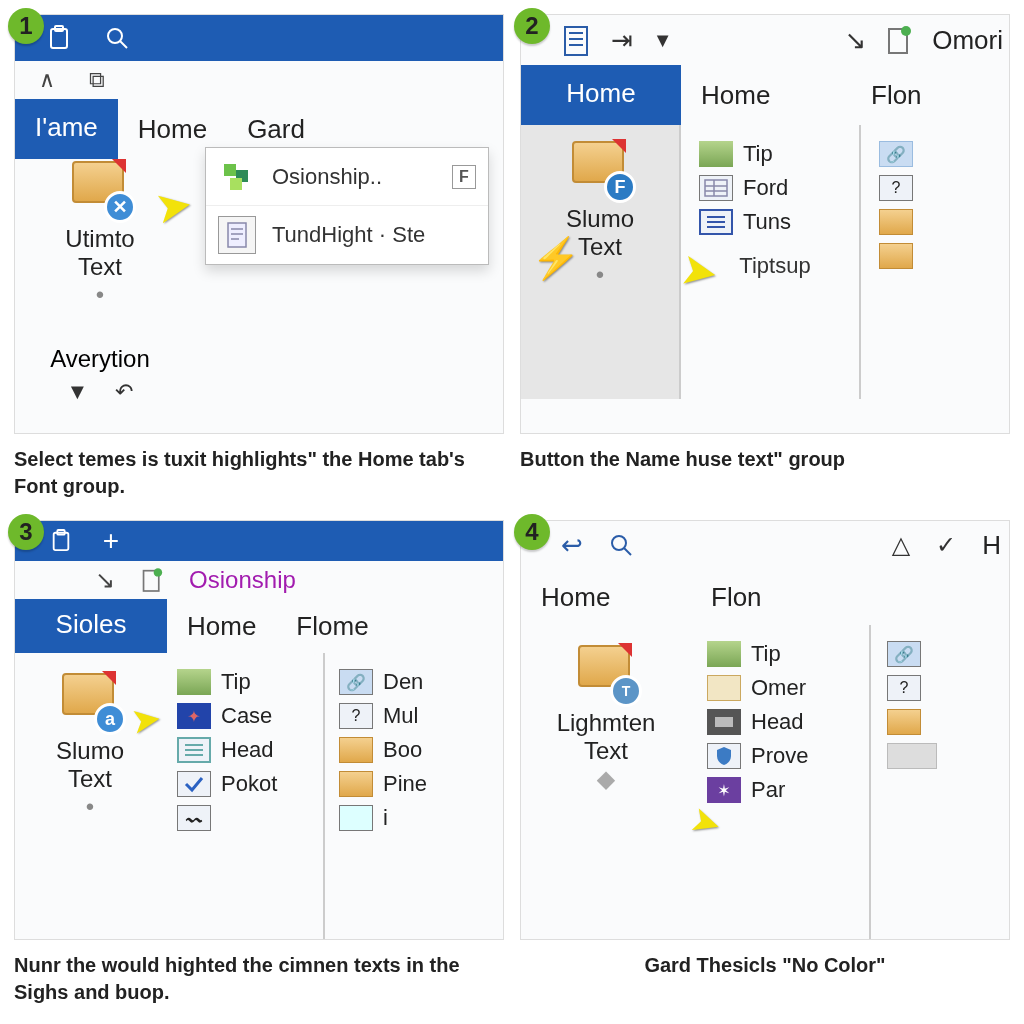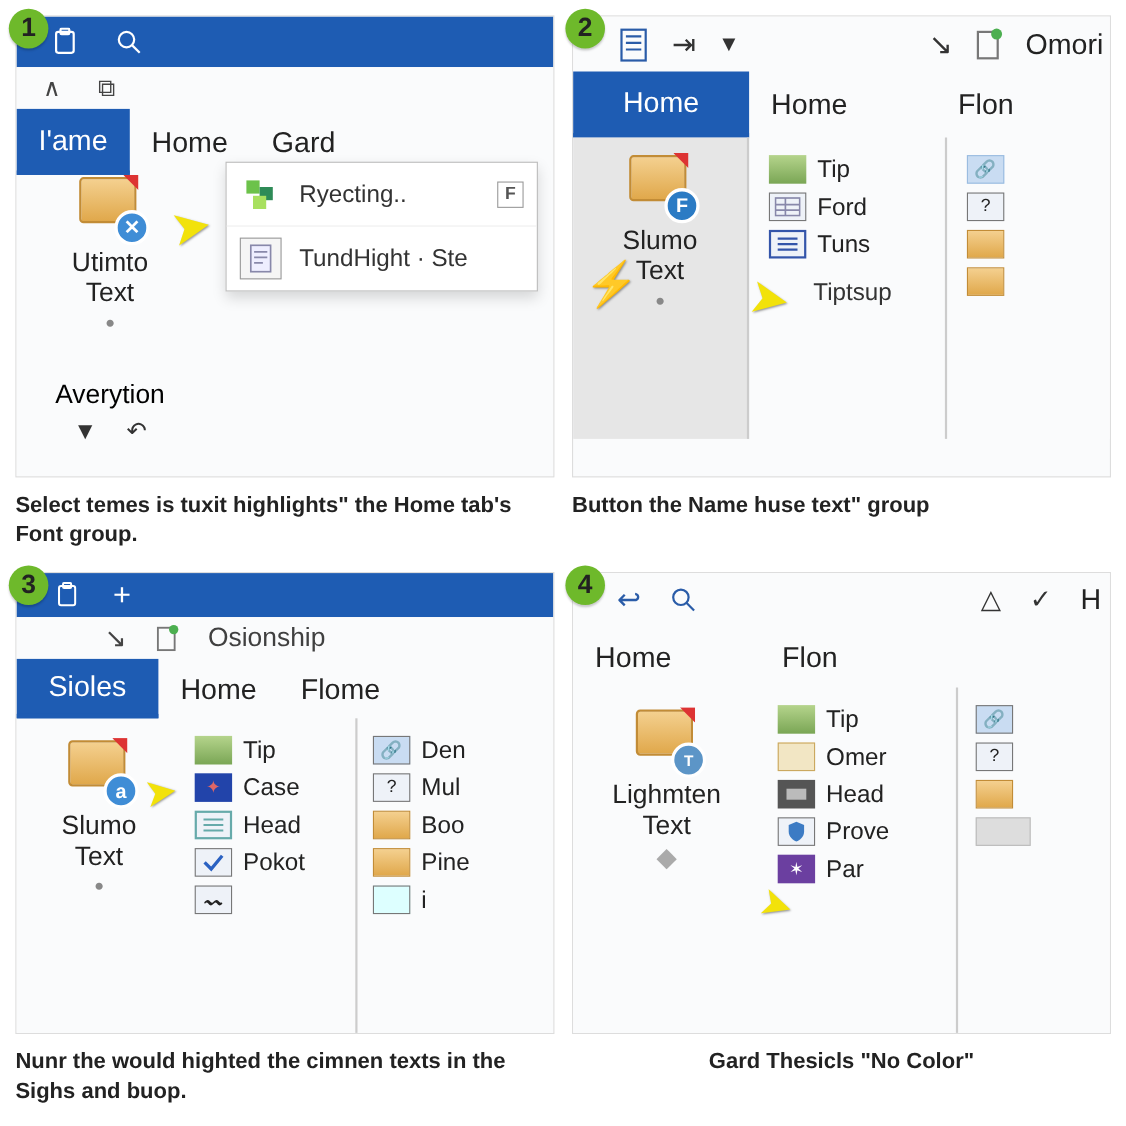--- a/index.html
+++ b/index.html
@@ -258,21 +258,21 @@
       <span class="arrow-y" style="left:140px; top:165px; transform:rotate(-10deg)">➤</span>
       <div class="flyout">
         <div class="fly-item">
           <div class="fly-icon" style="border:none;background:none">
             <svg width="30" height="30" viewBox="0 0 30 30">
                 <rect x="2" y="2" width="12" height="12" fill="#6cc24a"></rect>
                 <rect x="14" y="8" width="12" height="12" fill="#2e8b57"></rect>
                 <rect x="8" y="16" width="12" height="12" fill="#a8e05f"></rect>
               </svg>
           </div>
-          <span>Ryecting..</span>
+          <span>Osionship..</span>
           <div style="margin-left:auto;width:24px;height:24px;border:1px solid #999;display:flex;align-items:center;justify-content:center;font-size:16px;font-weight:700;color:#555">F</div>
         </div>
         <div class="fly-item">
           <div class="fly-icon">
             <svg width="24" height="28" viewBox="0 0 24 28" fill="#eef" stroke="#88a" stroke-width="1.5">
                 <rect x="3" y="2" width="18" height="24"></rect>
                 <line x1="6" y1="8" x2="18" y2="8" stroke="#88a"></line>
                 <line x1="6" y1="13" x2="18" y2="13" stroke="#88a"></line>
                 <line x1="6" y1="18" x2="14" y2="18" stroke="#88a"></line>
               </svg>
@@ -389,24 +389,24 @@
       <div class="toolrow" style="height:38px;padding-left:28px;gap:26px">
         <span></span>
           <span></span>
         <span style="font-size:24px">↘</span>
         <span>
           <svg width="22" height="26" viewBox="0 0 26 30" fill="none" stroke="#777" stroke-width="2">
               <rect x="3" y="4" width="18" height="24"></rect>
               <circle cx="20" cy="6" r="5" fill="#4caf50" stroke="none"></circle>
             </svg>
         </span>
-        <span style="font-size:24px;color:#404040">Osionship</span>
+        <span style="font-size:24px;color:#a21caf">Osionship</span>
       </div>
       <div class="tabs" style="height:54px">
-        <div class="tab active" style="width:129px;justify-content:center">Sioles</div>
+        <div class="tab active" style="width:152px;justify-content:center">Sioles</div>
         <div class="tab">Home</div>
         <div class="tab">Flome</div>
       </div>
       <div class="rbody" style="height:calc(100% - 132px)">
         <div class="home-col grp" style="width:150px;padding-top:20px;border-right:none">
           <div class="big-folder">
             <div class="folder-body">
                 <div class="folder-corner"></div>
               </div>
             <div class="overlay-circle" style="background:#3f8dd6">a</div>

